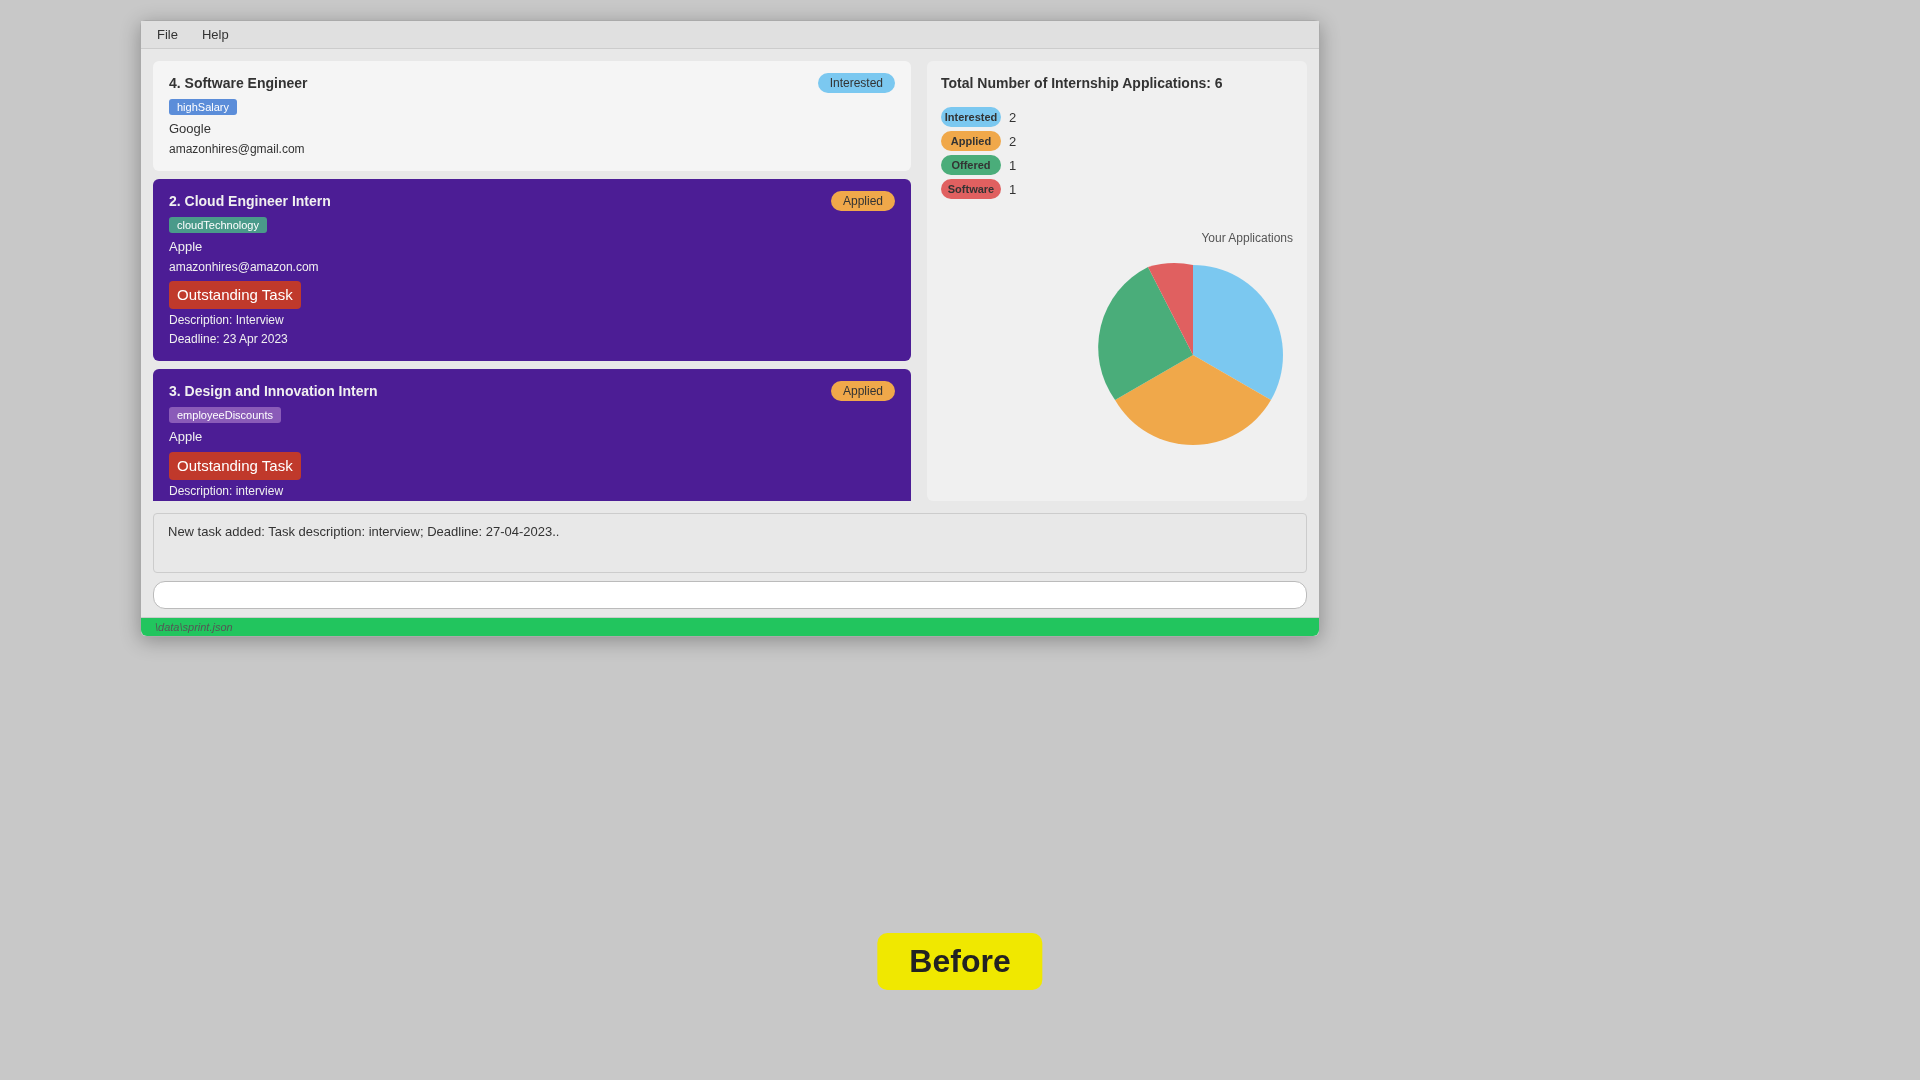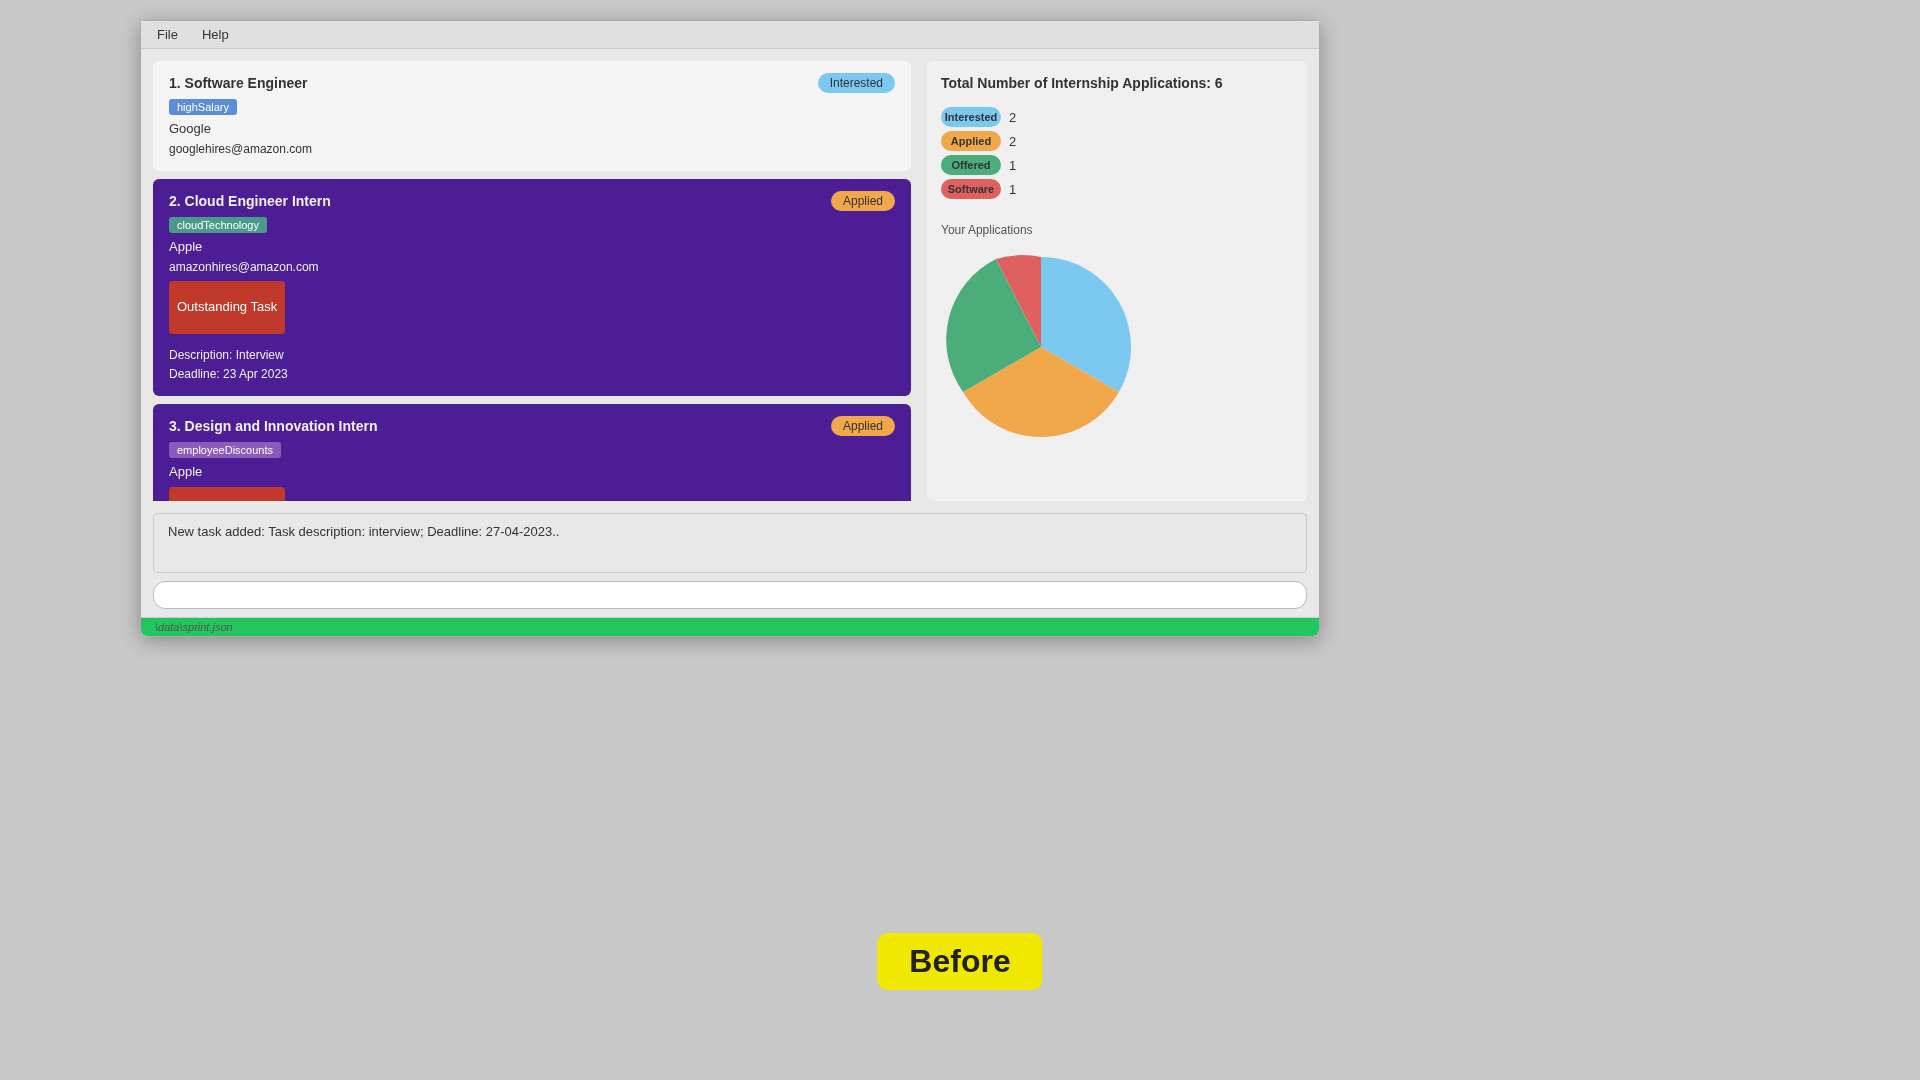--- a/index.html
+++ b/index.html
@@ -187,25 +187,25 @@
 
     .tag-purple {
       background: #8a5bb8;
       color: white;
     }
 
     .task-badge {
       display: inline-block;
       background: #c0392b;
       color: white;
-      padding: 16px 8px;
+      padding: 2px 8px;
       border-radius: 4px;
-      font-size: 13px;
+      font-size: 15px;
       margin-top: 4px;
-      margin-bottom: 12px;
+      margin-bottom: 2px;
     }
 
     .app-card-detail {
       font-size: 12px;
       line-height: 1.6;
     }
 
     .app-card-detail .company {
       font-size: 13px;
     }
@@ -247,22 +247,22 @@
     }
 
     .legend-count {
       font-size: 13px;
       color: #333;
     }
 
     .chart-container {
       display: flex;
       flex-direction: column;
-      align-items: flex-start;
-      margin-top: 10px;
+      align-items: flex-end;
+      margin-top: 18px;
     }
 
     .chart-title {
       font-size: 12px;
       color: #555;
       margin-bottom: 10px;
     }
 
     .pie-chart {
       width: 200px;
@@ -322,27 +322,27 @@
     <span class="menu-item">File</span>
     <span class="menu-item">Help</span>
   </div>
 
   <div class="main-content">
 
     <div class="applications-list">
 
       <div class="app-card light">
         <div class="app-card-header">
-          <span class="app-card-title">1.  Software Engineer</span>
+          <span class="app-card-title">4.  Software Engineer</span>
           <span class="status-badge status-interested">Interested</span>
         </div>
         <span class="tag tag-blue">highSalary</span>
         <div class="app-card-detail">
           <div class="company">Google</div>
-          <div>googlehires@amazon.com</div>
+          <div>amazonhires@gmail.com</div>
         </div>
       </div>
 
       <div class="app-card">
         <div class="app-card-header">
           <span class="app-card-title">2.  Cloud Engineer Intern</span>
           <span class="status-badge status-applied">Applied</span>
         </div>
         <span class="tag tag-teal">cloudTechnology</span>
         <div class="app-card-detail">

